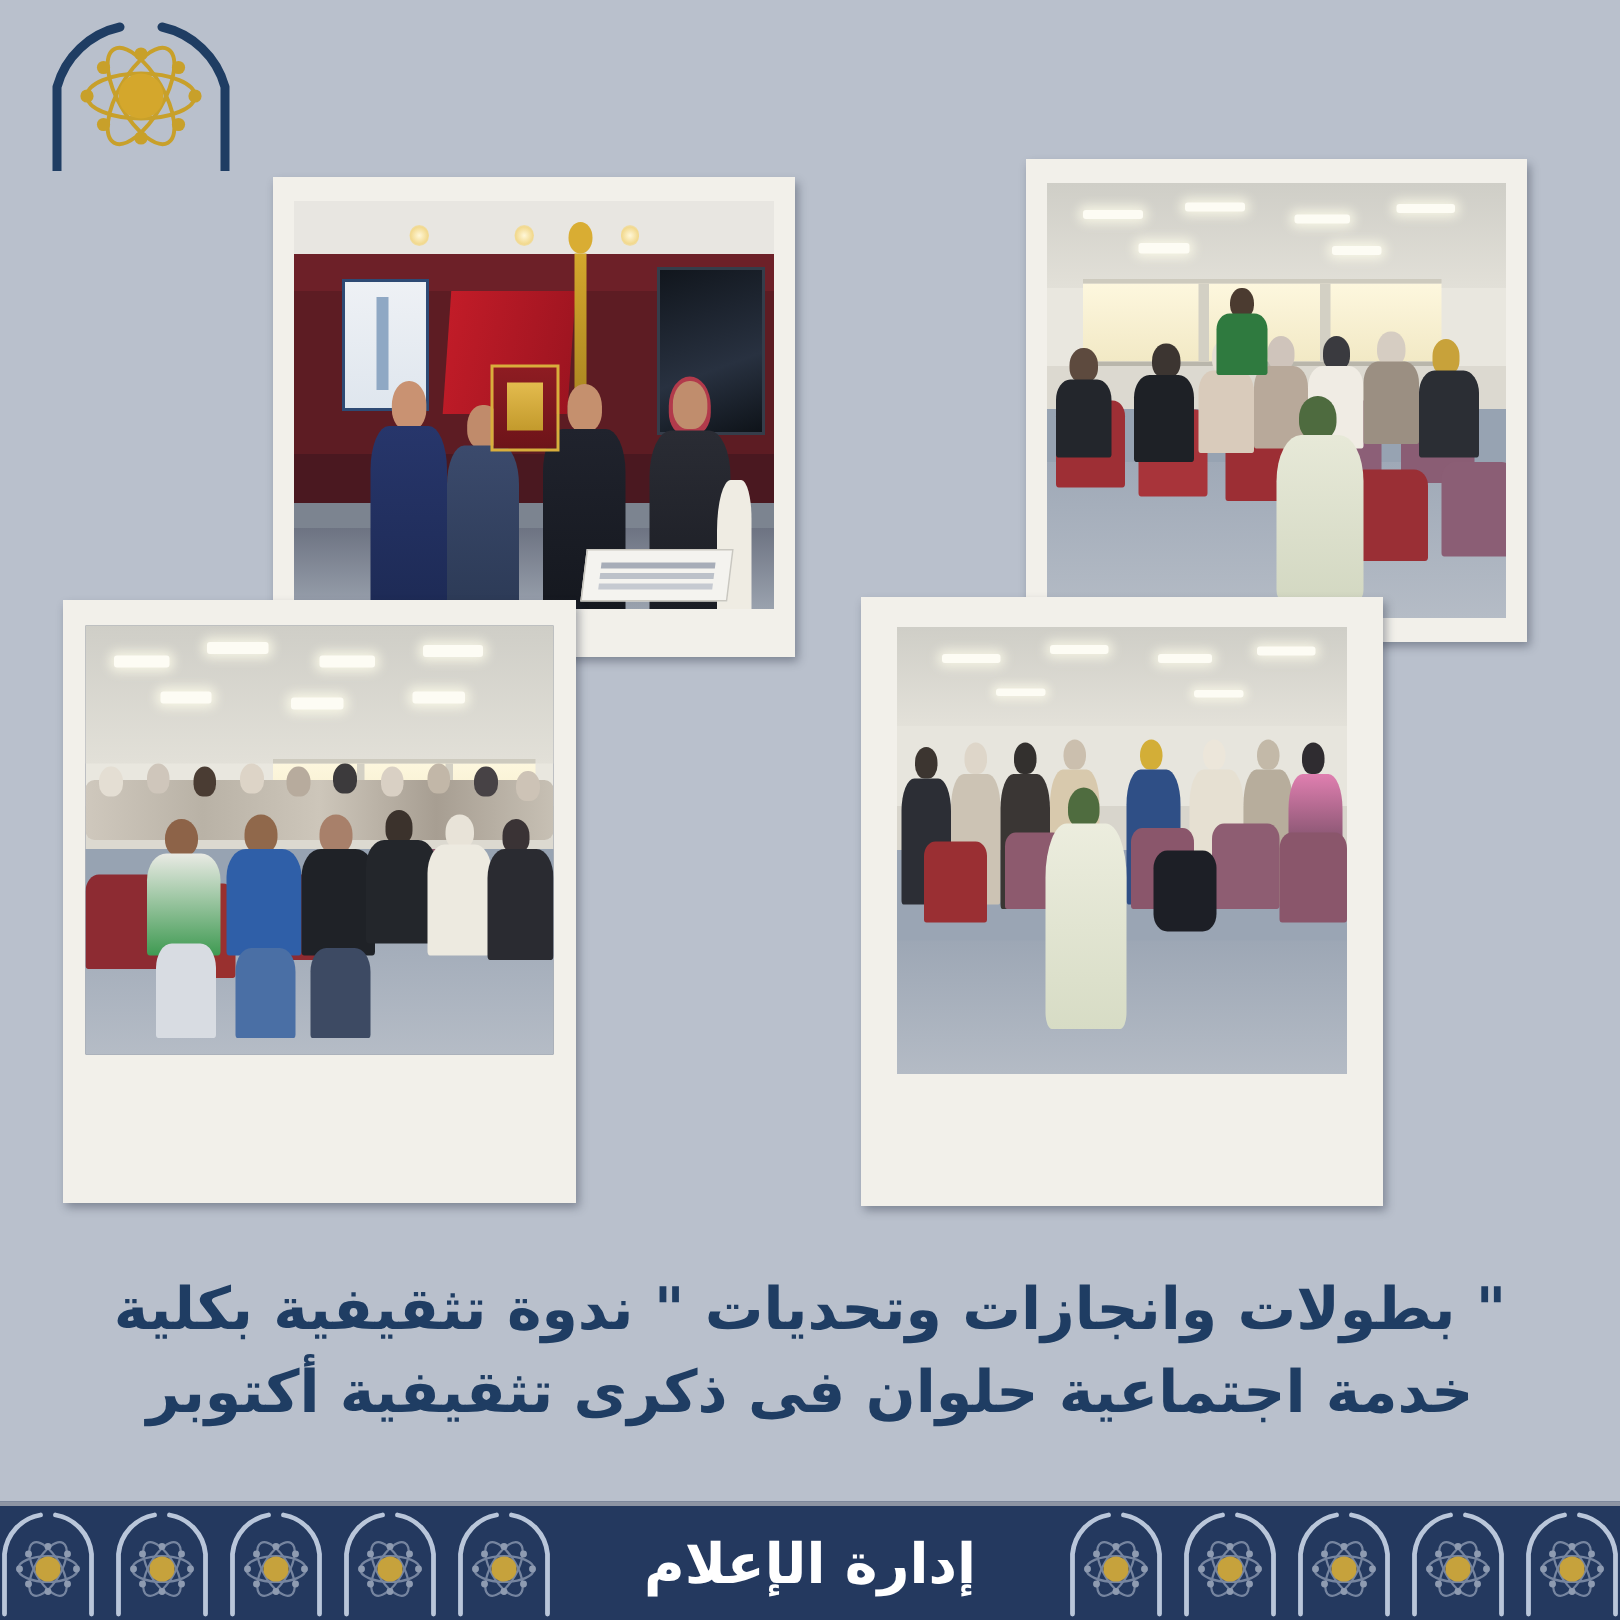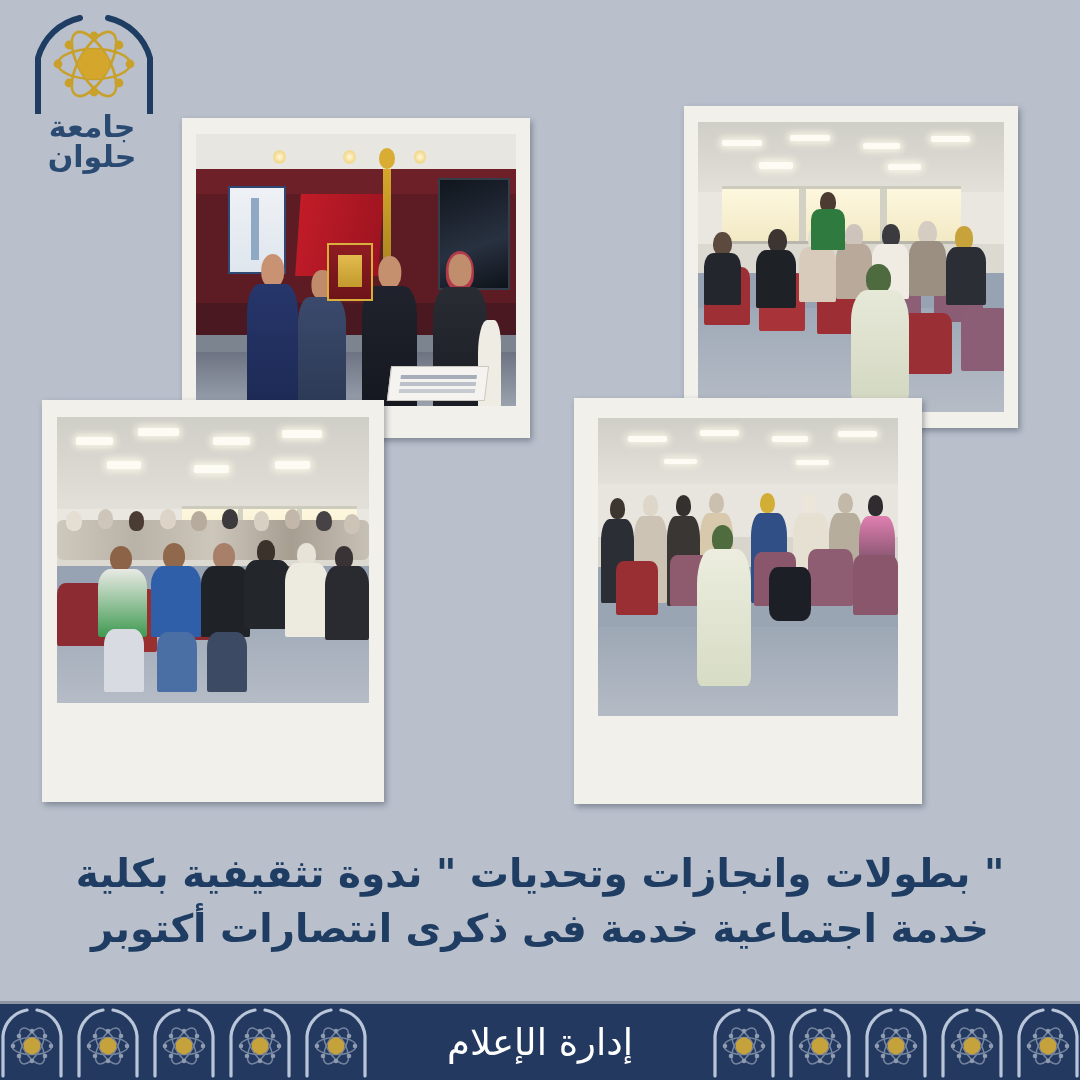--- a/index.html
+++ b/index.html
@@ -264,21 +264,21 @@
     width: 74px; height: 72px;
     margin: 0 1px;
   }
   #footer .title {
     position: absolute;
     left: 0; top: 0; width: 100%; height: 100%;
     display: flex; align-items: center; justify-content: center;
     direction: rtl;
     color: #ffffff;
     font-size: 37px;
-    font-weight: 400;
+    font-weight: 700;
     letter-spacing: 1px;
   }
 </style>
 </head>
 <body>
 
 <div id="poster">
 
   <div class="logo-block">
     <svg class="logo-mark" viewBox="0 0 140 100">
@@ -294,21 +294,20 @@
         <circle cx="70" cy="22" r="4.4"></circle>
         <circle cx="70" cy="78" r="4.4"></circle>
         <circle cx="45" cy="31" r="4.4"></circle>
         <circle cx="95" cy="69" r="4.4"></circle>
         <circle cx="95" cy="31" r="4.4"></circle>
         <circle cx="45" cy="69" r="4.4"></circle>
         <circle cx="34" cy="50" r="4.4"></circle>
         <circle cx="106" cy="50" r="4.4"></circle>
       </g>
     </svg>
-    <div class="logo-arabic">جامعة حلوان</div>
   </div>
 
   <div class="photo-card" id="card-1">
     <div class="photo">
       <div class="scene scene-award">
         <div class="lamp" style="left:24%"></div>
         <div class="lamp" style="left:46%"></div>
         <div class="lamp" style="left:68%"></div>
         <div class="tv"></div>
         <div class="map"></div>
@@ -476,21 +475,21 @@
         <span class="crowd-body" style="left:57%; top:50%; width:14%; height:18%; background:#1d1f26; border-radius:22%;"></span>
 
         <span class="crowd-head" style="left:38%; top:36%; width:7%; height:9%; background:#4f6c3f; border-radius:50% 50% 40% 40%;"></span>
         <span class="crowd-body" style="left:33%; top:44%; width:18%; height:46%; background:linear-gradient(#ecedde,#d7dcc5); border-radius:26% 26% 8% 8%;"></span>
       </div>
     </div>
   </div>
 
   <div id="headline">
     <span class="ln">" بطولات وانجازات وتحديات " ندوة تثقيفية بكلية</span>
-    <span class="ln">خدمة اجتماعية خدمة فى ذكرى انتصارات أكتوبر</span>
+    <span class="ln">خدمة اجتماعية حلوان فى ذكرى تثقيفية أكتوبر</span>
   </div>
 
   <div id="footer">
     <div class="pattern left">
         <span class="motif">
     <svg viewBox="0 0 74 72" width="74" height="72">
       <path d="M8 70 L8 30 A29 29 0 0 1 32 4" fill="none" stroke="#b9c6da" stroke-width="3.2" stroke-linecap="round"></path>
       <path d="M66 70 L66 30 A29 29 0 0 0 42 4" fill="none" stroke="#b9c6da" stroke-width="3.2" stroke-linecap="round"></path>
       <g stroke="#7b8aa4" stroke-width="1.5" fill="none" opacity="0.95">
         <ellipse cx="37" cy="40" rx="20" ry="8.6"></ellipse>

